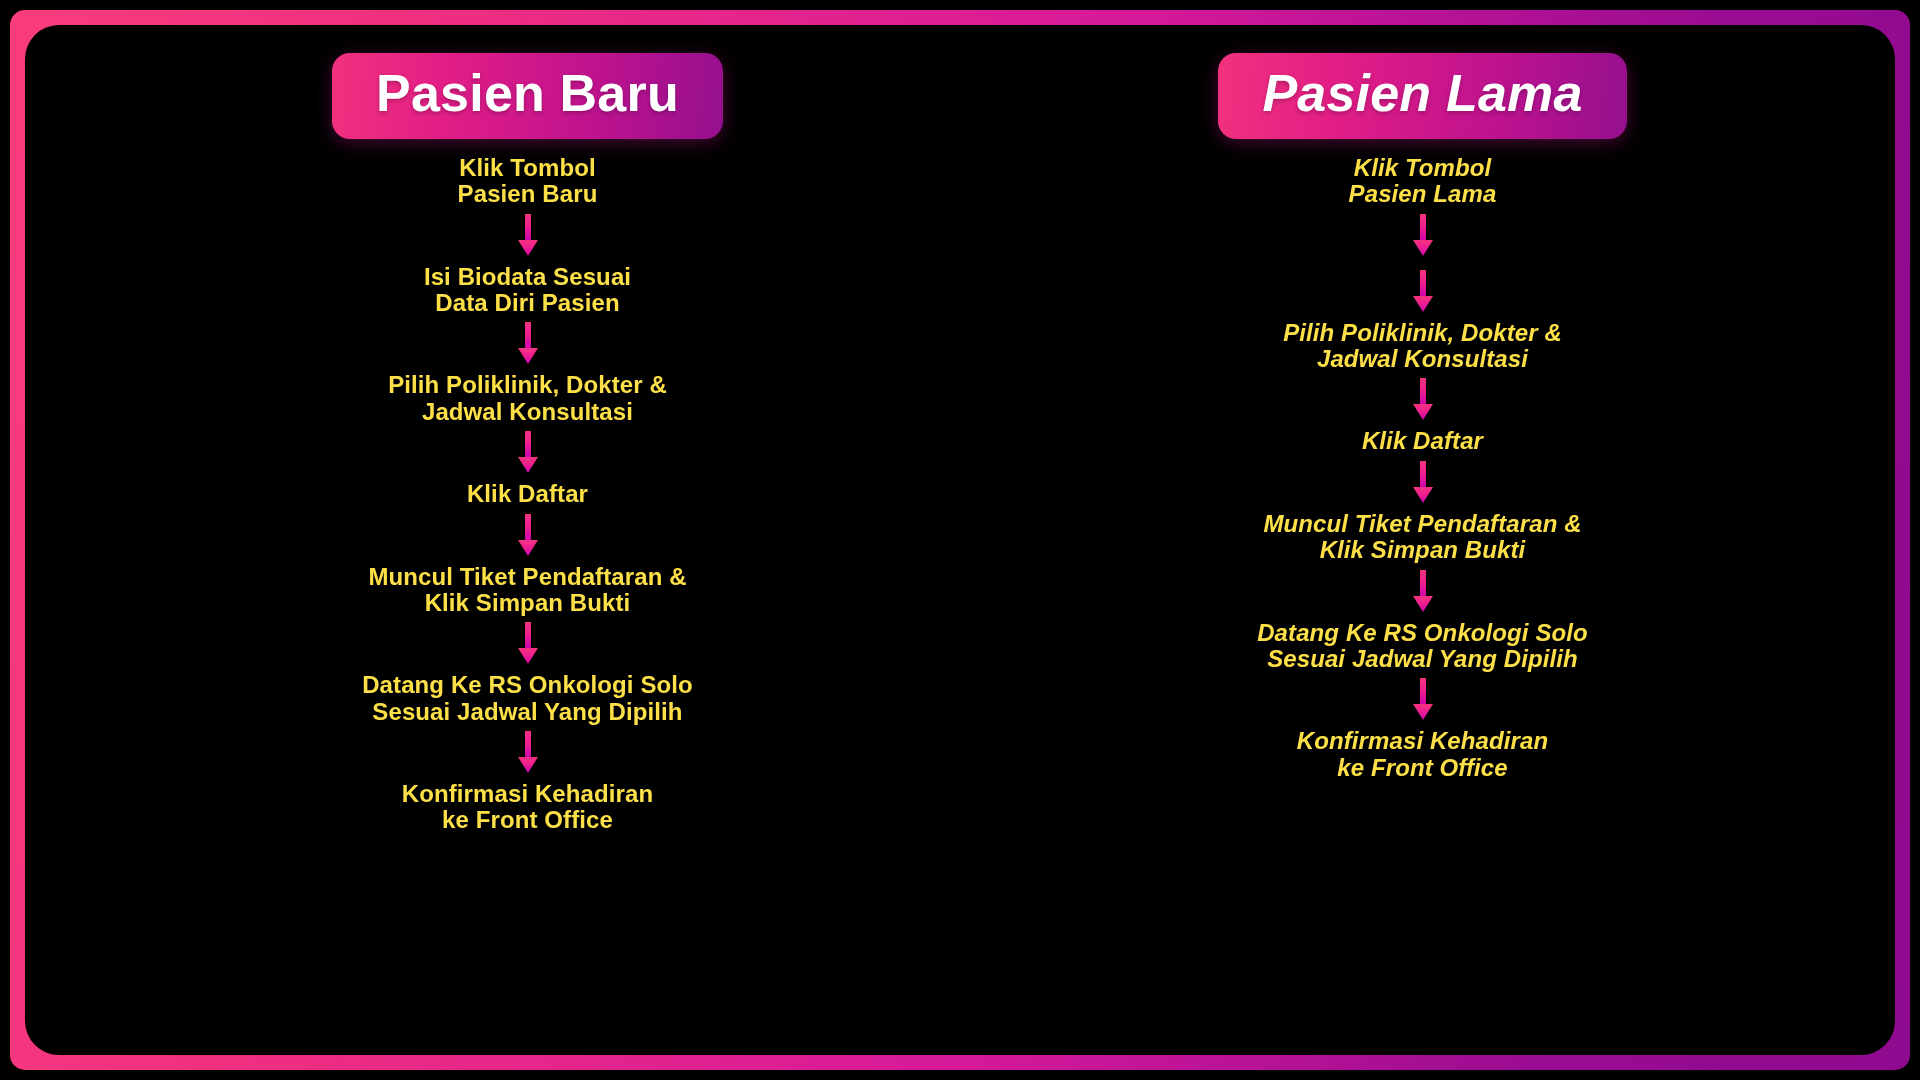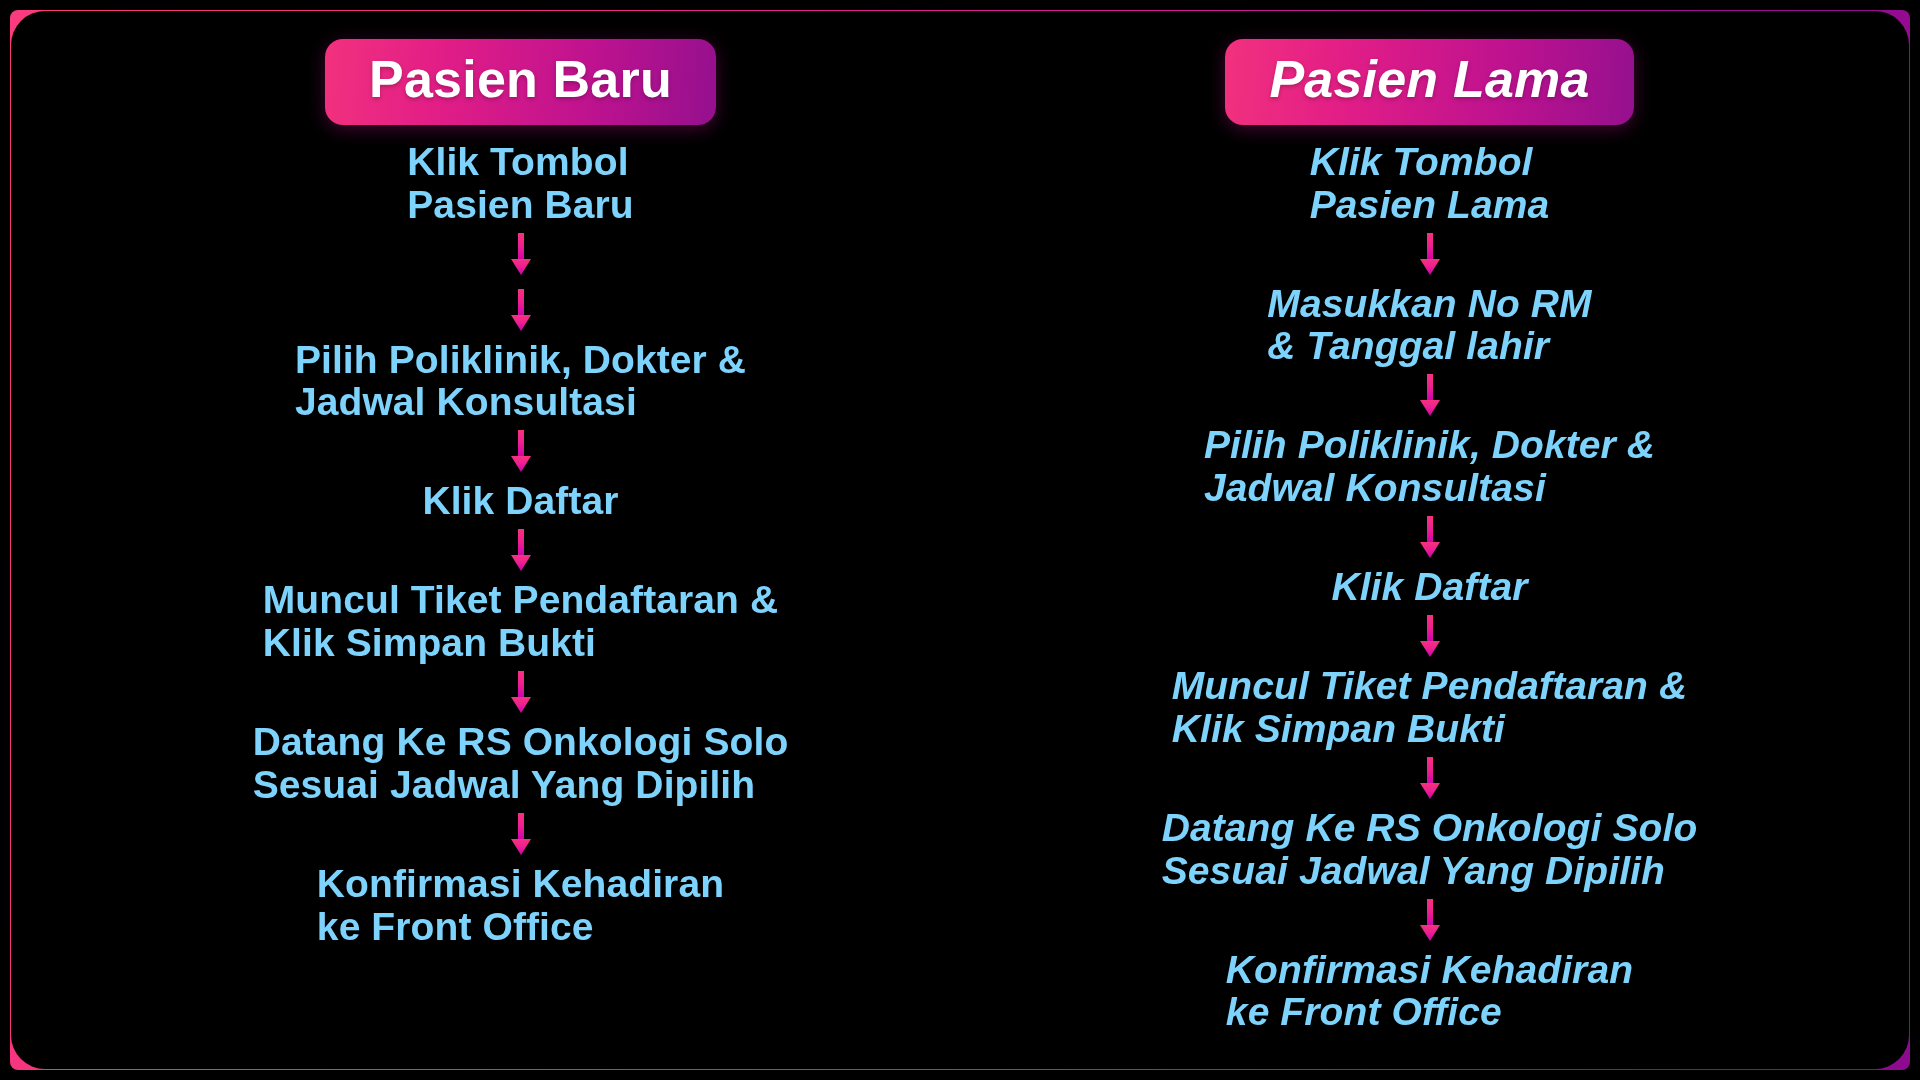--- a/index.html
+++ b/index.html
@@ -23,23 +23,23 @@
     box-sizing: border-box;
     padding: 10px;
   }
 
   
   .frame {
     position: relative;
     width: 100%;
     height: 100%;
     box-sizing: border-box;
-    border-radius: 8px;
+    border-radius: 15px;
     background: linear-gradient(100deg, #FA3C7E 0%, #F1307F 18%, #D5199A 55%, #9A0C92 82%, #8E0A8E 100%);
-    padding: 1px;
+    padding: 15px;
   }
 
   .frame-inner {
     position: relative;
     width: 100%;
     height: 100%;
     box-sizing: border-box;
     border-radius: 34px;
     background: #000000;
     overflow: hidden;
@@ -89,23 +89,23 @@
 
   
   .flow {
     display: flex;
     flex-direction: column;
     align-items: center;
     width: 100%;
   }
 
   .step {
-    text-align: left;
-    color: #7dd3fc;
-    font-size: 39px;
+    text-align: center;
+    color: #fde047;
+    font-size: 24px;
     font-weight: 700;
     line-height: 1.10;
     letter-spacing: 0.1px;
     white-space: pre-line;
   }
 
   .arrow {
     display: block;
     margin: 6px 0 6px 0;
     width: 26px;
@@ -139,20 +139,22 @@
 
           <div class="flow">
 
             <div class="step">Klik Tombol
 Pasien Baru</div>
             <svg class="arrow" viewBox="0 0 26 44">
               <rect x="10" y="0" width="6" height="28" fill="url(#arrowGrad)"></rect>
               <polygon points="3,26 23,26 13,42" fill="url(#arrowGrad)"></polygon>
             </svg>
 
+            <div class="step">Isi Biodata Sesuai
+Data Diri Pasien</div>
             <svg class="arrow" viewBox="0 0 26 44">
               <rect x="10" y="0" width="6" height="28" fill="url(#arrowGrad)"></rect>
               <polygon points="3,26 23,26 13,42" fill="url(#arrowGrad)"></polygon>
             </svg>
 
             <div class="step">Pilih Poliklinik, Dokter &amp;
 Jadwal Konsultasi</div>
             <svg class="arrow" viewBox="0 0 26 44">
               <rect x="10" y="0" width="6" height="28" fill="url(#arrowGrad)"></rect>
               <polygon points="3,26 23,26 13,42" fill="url(#arrowGrad)"></polygon>
@@ -190,22 +192,20 @@
 
           <div class="flow">
 
             <div class="step">Klik Tombol
 Pasien Lama</div>
             <svg class="arrow" viewBox="0 0 26 44">
               <rect x="10" y="0" width="6" height="28" fill="url(#arrowGrad)"></rect>
               <polygon points="3,26 23,26 13,42" fill="url(#arrowGrad)"></polygon>
             </svg>
 
-            <div class="step">Masukkan No RM
-&amp; Tanggal lahir</div>
             <svg class="arrow" viewBox="0 0 26 44">
               <rect x="10" y="0" width="6" height="28" fill="url(#arrowGrad)"></rect>
               <polygon points="3,26 23,26 13,42" fill="url(#arrowGrad)"></polygon>
             </svg>
 
             <div class="step">Pilih Poliklinik, Dokter &amp;
 Jadwal Konsultasi</div>
             <svg class="arrow" viewBox="0 0 26 44">
               <rect x="10" y="0" width="6" height="28" fill="url(#arrowGrad)"></rect>
               <polygon points="3,26 23,26 13,42" fill="url(#arrowGrad)"></polygon>

